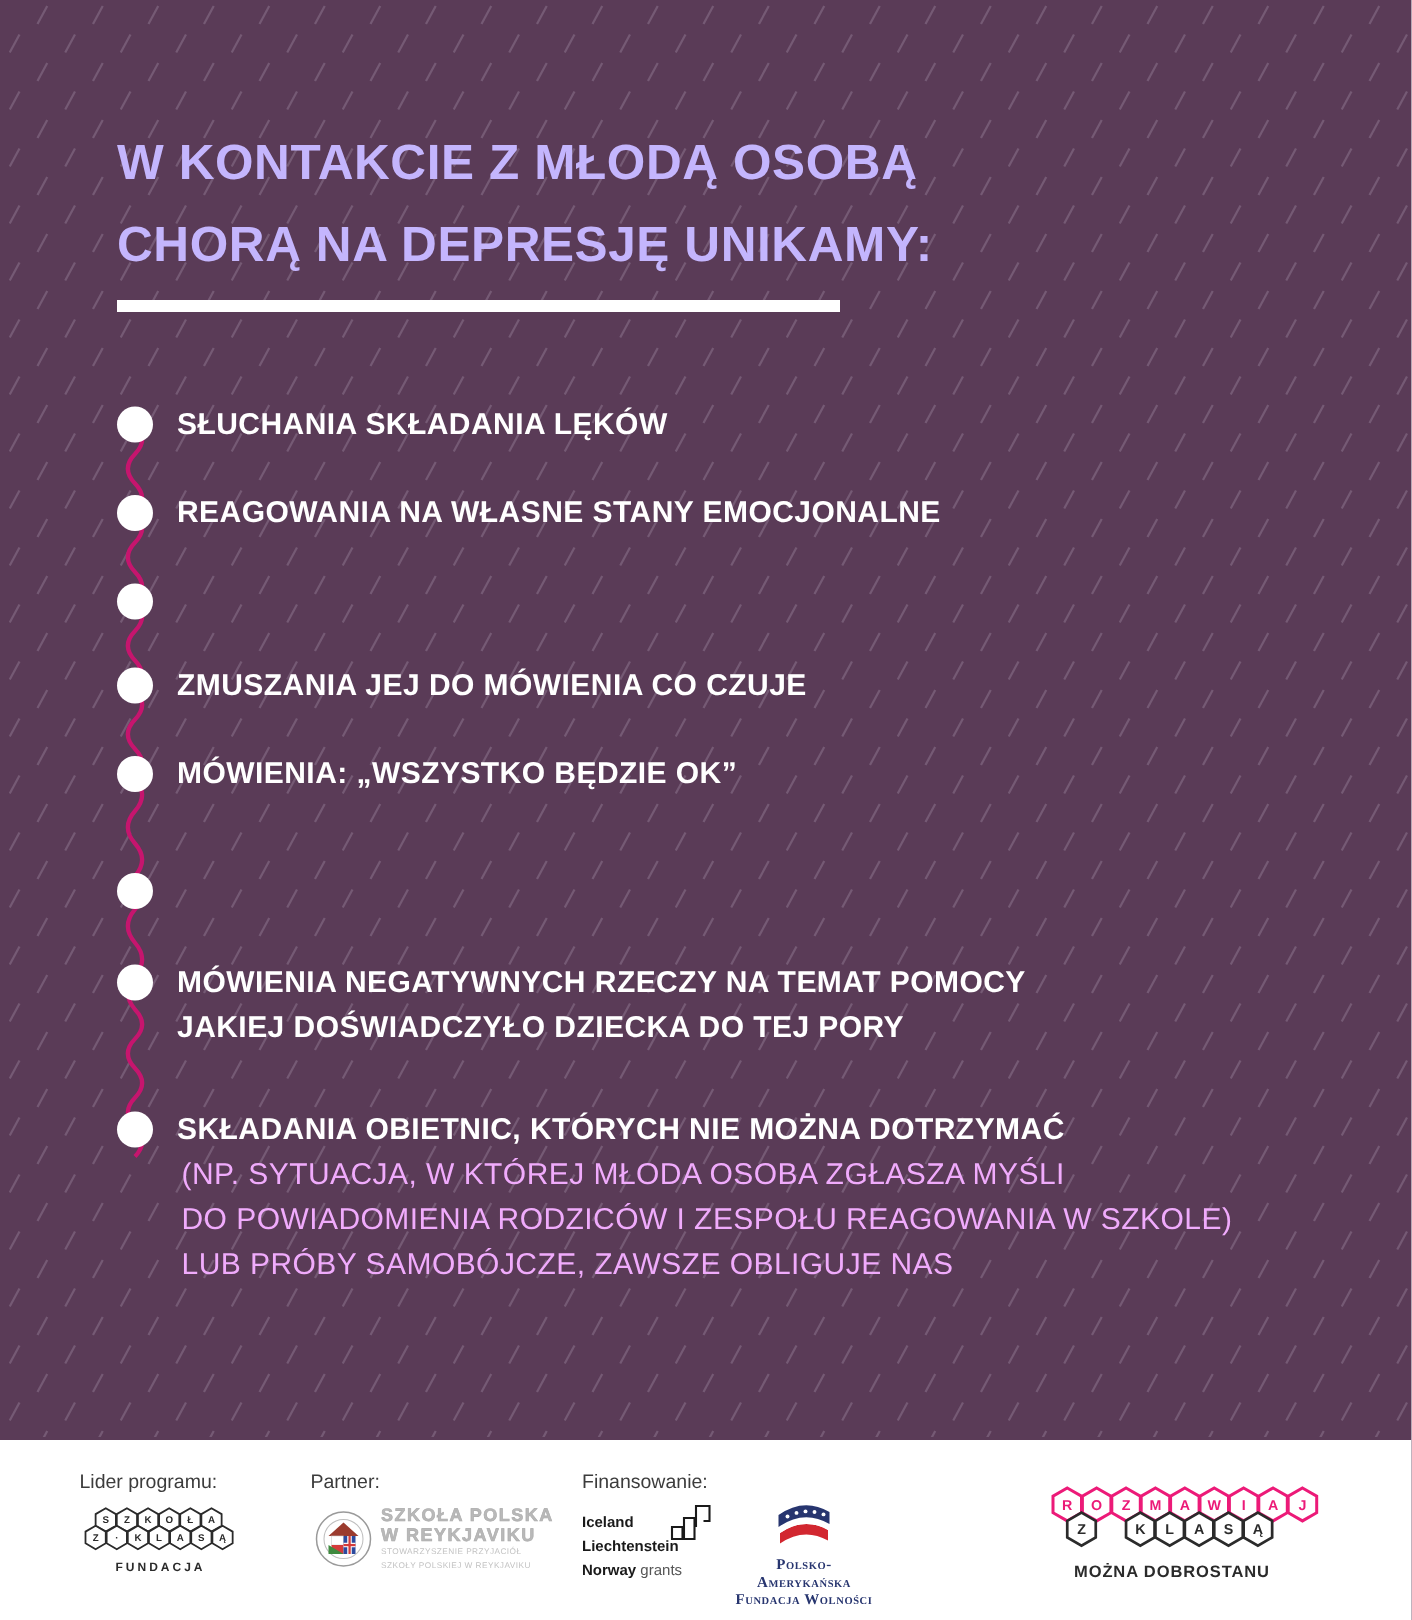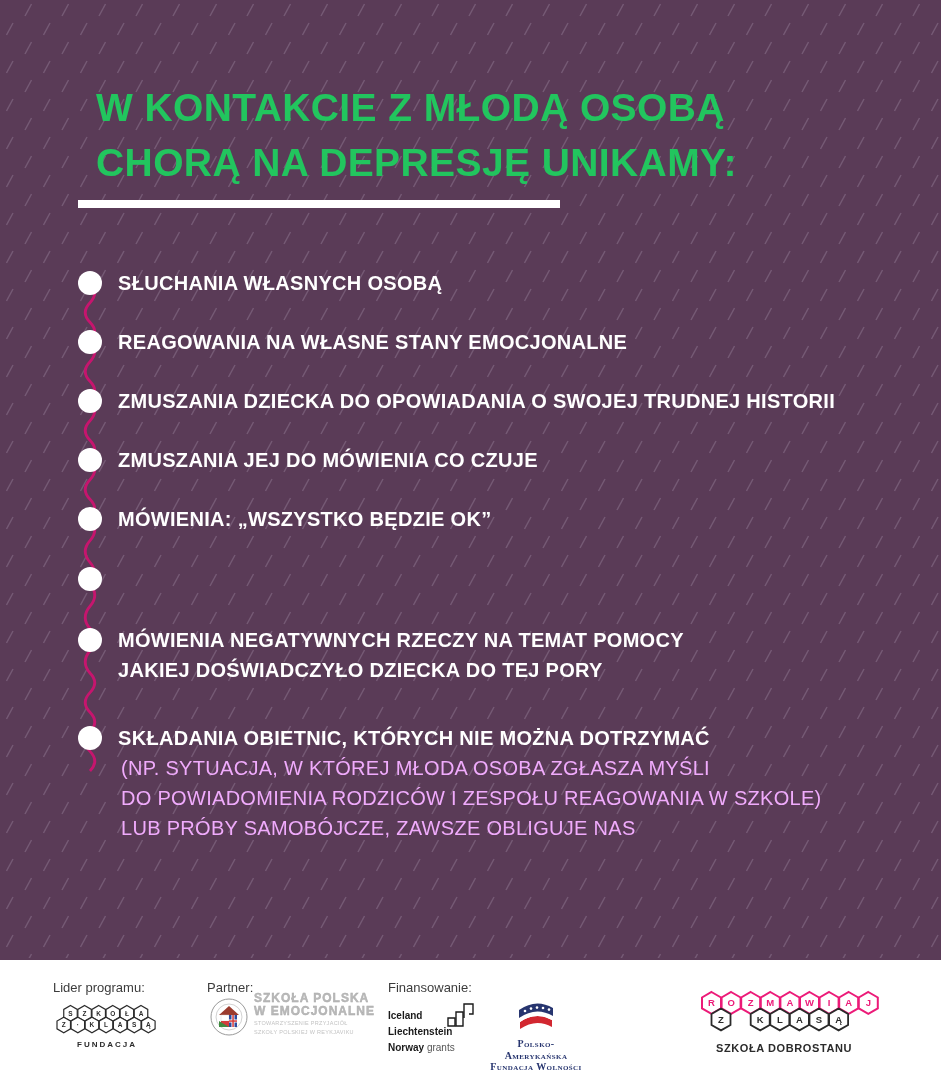--- a/index.html
+++ b/index.html
@@ -7,34 +7,34 @@
     position:relative;
     width:941px;height:1080px;
     overflow:hidden;
     background:var(--bg,#5a3b57);
     font-family:"Liberation Sans", sans-serif;
   }
   svg.texture{position:absolute;left:0;top:0;z-index:0;}
   .content{position:absolute;inset:0;z-index:1;}
 
   .title{
-    position:absolute;left:96px;top:80px;
-    color:#22c55e;font-weight:bold;
-    font-size:39px;line-height:55px;letter-spacing:0.4px;
+    position:absolute;left:78px;top:80px;
+    color:#c4b5fd;font-weight:bold;
+    font-size:33px;line-height:55px;letter-spacing:0.4px;
     white-space:nowrap;
   }
   .title-underline{
     position:absolute;left:78px;top:200px;
     width:482px;height:8px;background:#ffffff;
   }
 
   .list{position:absolute;left:78px;top:268px;right:30px;}
   svg.wave{position:absolute;left:0;top:0;z-index:0;overflow:visible;}
   .list-item{display:flex;margin-bottom:29px;position:relative;z-index:1;}
-  .list-item:nth-of-type(5){margin-bottom:30px;}
+  .list-item:nth-of-type(5){margin-bottom:48px;}
   .list-item:nth-of-type(7){margin-bottom:38px;margin-top:34px;}
   .bullet{
     width:24px;height:24px;border-radius:50%;
     background:#ffffff;flex:0 0 24px;margin-top:3px;
   }
   .item-text{
     margin-left:16px;color:#ffffff;
     font-size:20px;line-height:30px;letter-spacing:0.3px;
   }
   .line.bold{font-weight:bold;}
@@ -49,21 +49,21 @@
     color:#3c3c3c;font-size:13px;
   }
   .f-col1-label{left:53px;} .f-col2-label{left:207px;} .f-col3-label{left:388px;}
 
   .szk-logo{position:absolute;left:55px;top:44px;}
   .szk-caption{
     position:absolute;left:55px;top:80px;width:104px;text-align:center;
     font-size:8px;font-weight:bold;letter-spacing:2px;color:#2b2b2b;
   }
 
-  .partner-logo{position:absolute;left:210px;top:32px;display:flex;align-items:flex-end;}
+  .partner-logo{position:absolute;left:210px;top:44px;display:flex;align-items:center;}
   .partner-text{margin-left:6px;}
   .partner-big{
     color:#b9b9b9;font-weight:bold;font-size:12px;line-height:13px;
     letter-spacing:1px;-webkit-text-stroke:0.4px #a9a9a9;
   }
   .partner-small{color:#c3c3c3;font-size:5.5px;line-height:7px;margin-top:2px;letter-spacing:0.3px;}
 
   .eea-logo{position:absolute;left:388px;top:48px;width:110px;}
   .eea-line{color:#1a1a1a;font-weight:bold;font-size:10px;line-height:16px;}
   .eea-reg{font-weight:normal;color:#555555;}
@@ -1425,34 +1425,31 @@
     <div class="title-underline"></div>
 
     <div class="list" id="avoid-list">
       <svg class="wave" id="wave" width="60" height="523">
           <path d="M 12 15 Q 21.5 24.833333333333336 12 34.66666666666667 Q 2.5 44.50000000000001 12 54.33333333333334 Q 21.5 64.16666666666667 12 74.00000000000001 Q 21.5 83.83333333333333 12 93.66666666666667 Q 2.5 103.5 12 113.33333333333334 Q 21.5 123.16666666666667 12 133 Q 21.5 142.83333333333334 12 152.66666666666666 Q 2.5 162.5 12 172.33333333333331 Q 21.5 182.16666666666666 12 191.99999999999997 Q 21.5 201.83333333333334 12 211.66666666666666 Q 2.5 221.5 12 231.33333333333331 Q 21.5 241.16666666666666 12 250.99999999999997 Q 21.5 261.8333333333333 12 272.6666666666667 Q 2.5 283.5 12 294.33333333333337 Q 21.5 305.1666666666667 12 316.00000000000006 Q 21.5 327.125 12 338.25 Q 2.5 349.375 12 360.5 Q 21.5 371.625 12 382.75 Q 2.5 393.875 12 405 Q 21.5 414.8 12 424.6 Q 2.5 434.40000000000003 12 444.20000000000005 Q 21.5 454.00000000000006 12 463.80000000000007 Q 2.5 473.6000000000001 12 483.4000000000001 Q 21.5 493.2000000000001 12 503.0000000000001" fill="none" stroke="#c6156e" stroke-width="2.8"></path>
         </svg>
 
     <div class="list-item">
           <div class="bullet"></div>
           <div class="item-text">
-            <div class="line bold">SŁUCHANIA WŁASNYCH OSOBĄ</div>
+            <div class="line bold">SŁUCHANIA SKŁADANIA LĘKÓW</div>
           </div>
         </div>
         <div class="list-item">
           <div class="bullet"></div>
           <div class="item-text">
             <div class="line bold">REAGOWANIA NA WŁASNE STANY EMOCJONALNE</div>
           </div>
         </div>
         <div class="list-item">
           <div class="bullet"></div>
-          <div class="item-text">
-            <div class="line bold">ZMUSZANIA DZIECKA DO OPOWIADANIA O SWOJEJ TRUDNEJ HISTORII</div>
-          </div>
         </div>
         <div class="list-item">
           <div class="bullet"></div>
           <div class="item-text">
             <div class="line bold">ZMUSZANIA JEJ DO MÓWIENIA CO CZUJE</div>
           </div>
         </div>
         <div class="list-item">
           <div class="bullet"></div>
           <div class="item-text">
@@ -1525,21 +1522,21 @@
         <rect x="11" y="23" width="8" height="6" fill="#d43b3b"></rect>
         <rect x="19" y="17" width="8" height="12" fill="#2c4a9e"></rect>
         <rect x="19" y="21.5" width="8" height="3" fill="#ffffff"></rect>
         <rect x="21.5" y="17" width="3" height="12" fill="#ffffff"></rect>
         <rect x="19" y="22.3" width="8" height="1.5" fill="#d43b3b"></rect>
         <rect x="22.3" y="17" width="1.5" height="12" fill="#d43b3b"></rect>
         <polygon points="9,29 19,29 9,23" fill="#3f8a3f"></polygon>
       </svg>
       <div class="partner-text">
         <div class="partner-big">SZKOŁA POLSKA</div>
-        <div class="partner-big">W EMOCJONALNE</div>
+        <div class="partner-big">W REYKJAVIKU</div>
         <div class="partner-small">STOWARZYSZENIE PRZYJACIÓŁ</div>
         <div class="partner-small">SZKOŁY POLSKIEJ W REYKJAVIKU</div>
       </div>
     </div>
 
     <div class="eea-logo">
       <svg class="eea-icon" width="30" height="26">
         <path d="M2 24 V16 H9 V24 Z" fill="none" stroke="#1a1a1a" stroke-width="1.4"></path>
         <path d="M10 24 V10 H17 V24 Z" fill="none" stroke="#1a1a1a" stroke-width="1.4"></path>
         <path d="M18 16 V2 H27 V12 H23" fill="none" stroke="#1a1a1a" stroke-width="1.4"></path>
@@ -1591,15 +1588,15 @@
         <text x="60.2" y="32.84494226327944" text-anchor="middle" font-family="Liberation Sans, sans-serif" font-weight="bold" font-size="9.5" fill="#2b2b2b">K</text>
         <polygon points="79.80000000000001,18.454965357967666 89.30000000000001,23.939953810623557 89.30000000000001,34.90993071593533 79.80000000000001,40.39491916859122 70.30000000000001,34.90993071593533 70.30000000000001,23.939953810623557" fill="#ffffff" stroke="#2b2b2b" stroke-width="1.8"></polygon>
         <text x="79.80000000000001" y="32.84494226327944" text-anchor="middle" font-family="Liberation Sans, sans-serif" font-weight="bold" font-size="9.5" fill="#2b2b2b">L</text>
         <polygon points="99.4,18.454965357967666 108.9,23.939953810623557 108.9,34.90993071593533 99.4,40.39491916859122 89.9,34.90993071593533 89.9,23.939953810623557" fill="#ffffff" stroke="#2b2b2b" stroke-width="1.8"></polygon>
         <text x="99.4" y="32.84494226327944" text-anchor="middle" font-family="Liberation Sans, sans-serif" font-weight="bold" font-size="9.5" fill="#2b2b2b">A</text>
         <polygon points="119,18.454965357967666 128.5,23.939953810623557 128.5,34.90993071593533 119,40.39491916859122 109.5,34.90993071593533 109.5,23.939953810623557" fill="#ffffff" stroke="#2b2b2b" stroke-width="1.8"></polygon>
         <text x="119" y="32.84494226327944" text-anchor="middle" font-family="Liberation Sans, sans-serif" font-weight="bold" font-size="9.5" fill="#2b2b2b">S</text>
         <polygon points="138.60000000000002,18.454965357967666 148.10000000000002,23.939953810623557 148.10000000000002,34.90993071593533 138.60000000000002,40.39491916859122 129.10000000000002,34.90993071593533 129.10000000000002,23.939953810623557" fill="#ffffff" stroke="#2b2b2b" stroke-width="1.8"></polygon>
         <text x="138.60000000000002" y="32.84494226327944" text-anchor="middle" font-family="Liberation Sans, sans-serif" font-weight="bold" font-size="9.5" fill="#2b2b2b">Ą</text>
       </svg>
-    <div class="roz-caption">SZKOŁA DOBROSTANU</div>
+    <div class="roz-caption">MOŻNA DOBROSTANU</div>
   </div>
 </div>
 
 </body></html>

